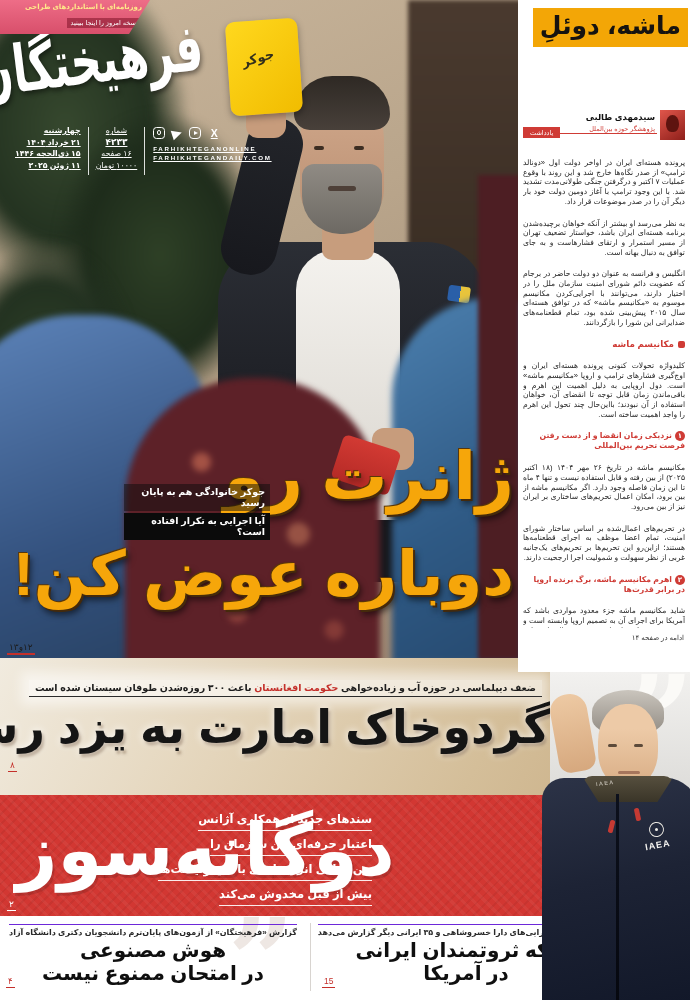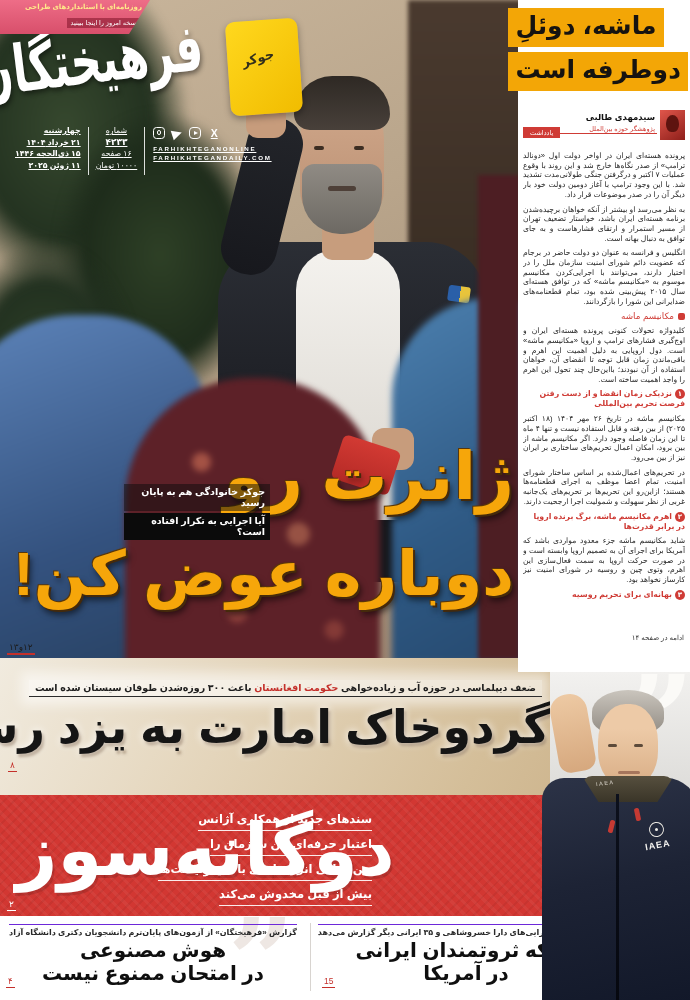--- a/index.html
+++ b/index.html
@@ -99,22 +99,22 @@
     direction:rtl;letter-spacing:-1px;line-height:28px;white-space:nowrap;}
   .author{position:absolute;left:5px;right:5px;top:110px;height:30px;}
   .a-line{position:absolute;left:0;right:28px;bottom:6px;height:1px;background:#cf3b35;}
   .a-tag{position:absolute;left:0;bottom:2px;background:#cf3b35;color:#fff;font-size:6.5px;padding:1.5px 7px;}
   .a-photo{position:absolute;right:0;top:0;width:25px;height:30px;background:linear-gradient(145deg,#e0564b,#8e1f1a);}
   .a-face{margin:5px auto 0;width:13px;height:17px;border-radius:50% 50% 42% 42%;background:#5e130f;}
   .a-name{position:absolute;right:30px;top:2px;font-size:8.5px;font-weight:bold;color:#111;direction:rtl;}
   .a-role{position:absolute;right:30px;top:15px;font-size:6.5px;color:#cf3b35;direction:rtl;}
   .artbody{position:absolute;left:5px;right:5px;top:146px;height:482px;overflow:hidden;direction:rtl;
     text-align:justify;font-size:7.6px;line-height:9.7px;color:#262626;}
-  .artbody p{margin:5px 0 3px;}
-  .subhead{color:#cf3b35;font-weight:normal;font-size:8.8px;margin:4px 0 2px;text-align:right;}
+  .artbody p{margin:12px 0 3px;}
+  .subhead{color:#cf3b35;font-weight:bold;font-size:8.8px;margin:4px 0 2px;text-align:right;}
   .sq{display:inline-block;width:7px;height:7px;background:#cf3b35;border-radius:2px;margin-left:4px;vertical-align:-1px;}
   .ittl{color:#cf3b35;font-weight:bold;font-size:7.8px;margin:3px 0 1px;text-align:right;}
   .itno{display:inline-block;background:#cf3b35;color:#fff;border-radius:50%;width:10px;height:10px;line-height:10px;
     text-align:center;font-size:7px;margin-left:3px;font-weight:bold;}
   .continue{position:absolute;right:6px;top:634px;font-size:7px;color:#333;direction:rtl;}
 
   
   .midband{position:absolute;left:0;top:658px;width:690px;height:137px;z-index:1;
     background:linear-gradient(120deg,#f1ebdf 0%,#e4d5bb 35%,#d4be99 70%,#c7ac83 100%);}
   .dust-kicker{position:absolute;right:148px;top:22px;direction:rtl;font-size:9.5px;font-weight:bold;color:#1d1d1d;
@@ -258,21 +258,20 @@
     <div class="lh">
       <div class="lh1">ژانرت رو</div>
       <div class="lh2">دوباره عوض کن!</div>
     </div>
     <div class="lp">۱۲و۱۳</div>
   </div>
 
   <div class="notecol">
     <div class="yellow">
       <div class="ychip">ماشه، دوئلِ</div>
-      <div class="ychip">دوطرفه است</div>
     </div>
     <div class="author">
       <div class="a-line"></div>
       <div class="a-tag">یادداشت</div>
       <div class="a-photo">
           <div class="a-face"></div>
         </div>
       <div class="a-name">سیدمهدی طالبی</div>
       <div class="a-role">پژوهشگر حوزه بین‌الملل</div>
     </div>

